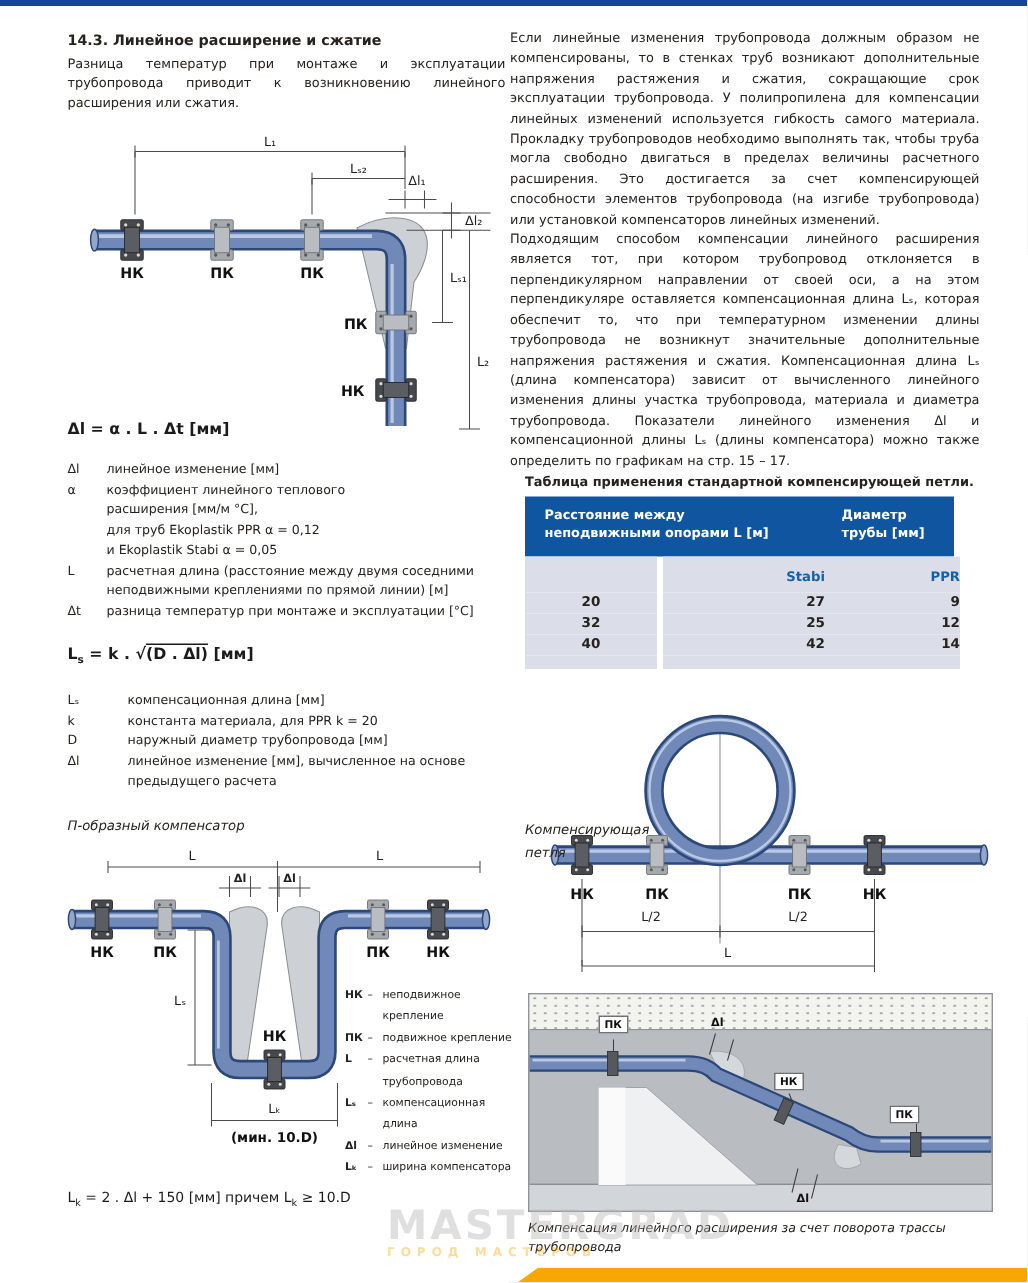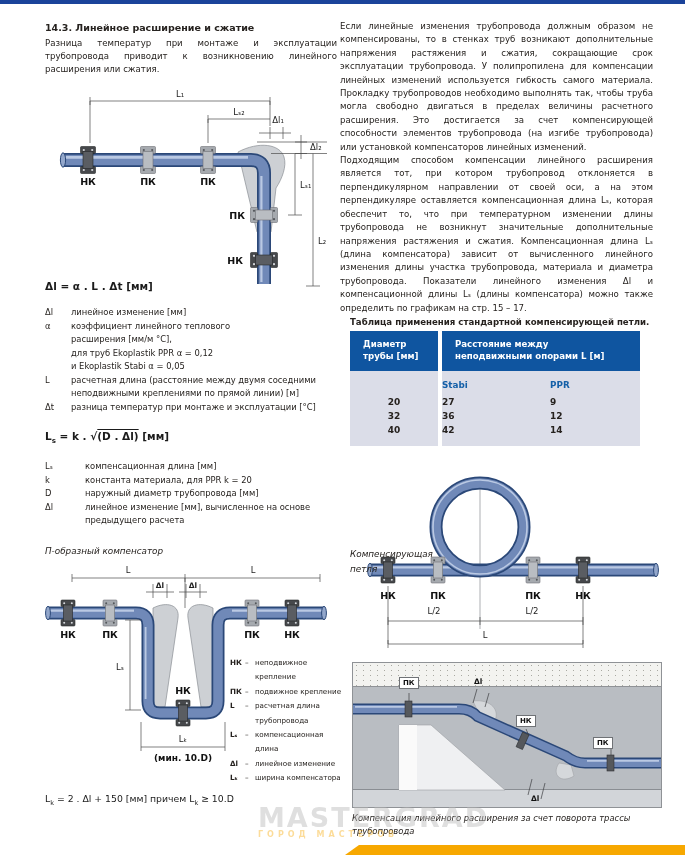--- a/index.html
+++ b/index.html
@@ -32,21 +32,21 @@
   .paras p{margin:0}
   .tbl-title{left:350px;top:317px;width:300px;font-size:8.6px;font-weight:bold}
   .tbl{left:350px;top:331px;width:290px}
   .t-row{display:flex}
   .tc.c1{width:88px;margin-right:4px}
   .tc.c2{width:198px}
   .t-head .tc{background:#0f55a0;color:#fff;font-weight:bold;font-size:8.6px;line-height:11.5px;
               padding:8px 0 0 13px;white-space:pre-line;height:40px}
   .t-sub .tc,.t-data .tc,.t-pad .tc{background:#dbdde8}
   .t-sub .tc{height:24px;padding-top:9px;font-weight:bold;color:#1560a8;font-size:8.8px}
-  .split{display:flex;text-align:left}
+  .split{display:flex;text-align:right}
   .split span:first-child{width:108px}
   .split span:last-child{flex:1}
   .t-data .tc{height:14px;line-height:14px;font-weight:bold;font-size:9px;color:#26221f}
   .t-data .c1{text-align:center}
   .t-pad .tc{height:9px}
   .loop-label{left:350px;top:547px;font-size:8.8px;font-style:italic;line-height:15px}
   .illus{left:352px;top:662px;width:310px;height:146px;background:#b9bdc2;border:1px solid #8f9296}
   .illus .speckle{position:absolute;left:0;top:0;width:100%;height:24px;background:#f3f3f0;
       background-image:radial-gradient(#a9a9a2 0.8px,transparent 1px);background-size:7px 5px;
       border-bottom:1px solid #8f9296}
@@ -357,43 +357,43 @@
 
   <div class="abs paras">
     <p>Если линейные изменения трубопровода должным образом не компенсированы, то в стенках труб возникают дополнительные напряжения растяжения и сжатия, сокращающие срок эксплуатации трубопровода. У полипропилена для компенсации линейных изменений используется гибкость самого материала. Прокладку трубопроводов необходимо выполнять так, чтобы труба могла свободно двигаться в пределах величины расчетного расширения. Это достигается за счет компенсирующей способности элементов трубопровода (на изгибе трубопровода) или установкой компенсаторов линейных изменений.</p>
     <p>Подходящим способом компенсации линейного расширения является тот, при котором трубопровод отклоняется в перпендикулярном направлении от своей оси, а на этом перпендикуляре оставляется компенсационная длина Lₛ, которая обеспечит то, что при температурном изменении длины трубопровода не возникнут значительные дополнительные напряжения растяжения и сжатия. Компенсационная длина Lₛ (длина компенсатора) зависит от вычисленного линейного изменения длины участка трубопровода, материала и диаметра трубопровода. Показатели линейного изменения Δl и компенсационной длины Lₛ (длины компенсатора) можно также определить по графикам на стр. 15 – 17.</p>
   </div>
 
   <div class="abs tbl-title">Таблица применения стандартной компенсирующей петли.</div>
 
   <div class="abs tbl">
     <div class="t-row t-head">
+      <div class="tc c2">Расстояние между
+неподвижными опорами L [м]</div>
       <div class="tc c1">Диаметр
 трубы [мм]</div>
-      <div class="tc c2">Расстояние между
-неподвижными опорами L [м]</div>
     </div>
     <div class="t-row t-sub">
       <div class="tc c1"></div>
       <div class="tc c2 split">
         <span>Stabi</span>
         <span>PPR</span>
       </div>
     </div>
     <div class="t-row t-data">
       <div class="tc c1">20</div>
       <div class="tc c2 split">
           <span>27</span>
           <span>9</span>
         </div>
     </div>
     <div class="t-row t-data">
       <div class="tc c1">32</div>
       <div class="tc c2 split">
-          <span>36</span>
+          <span>25</span>
           <span>12</span>
         </div>
     </div>
     <div class="t-row t-data">
       <div class="tc c1">40</div>
       <div class="tc c2 split">
           <span>42</span>
           <span>14</span>
         </div>
     </div>

